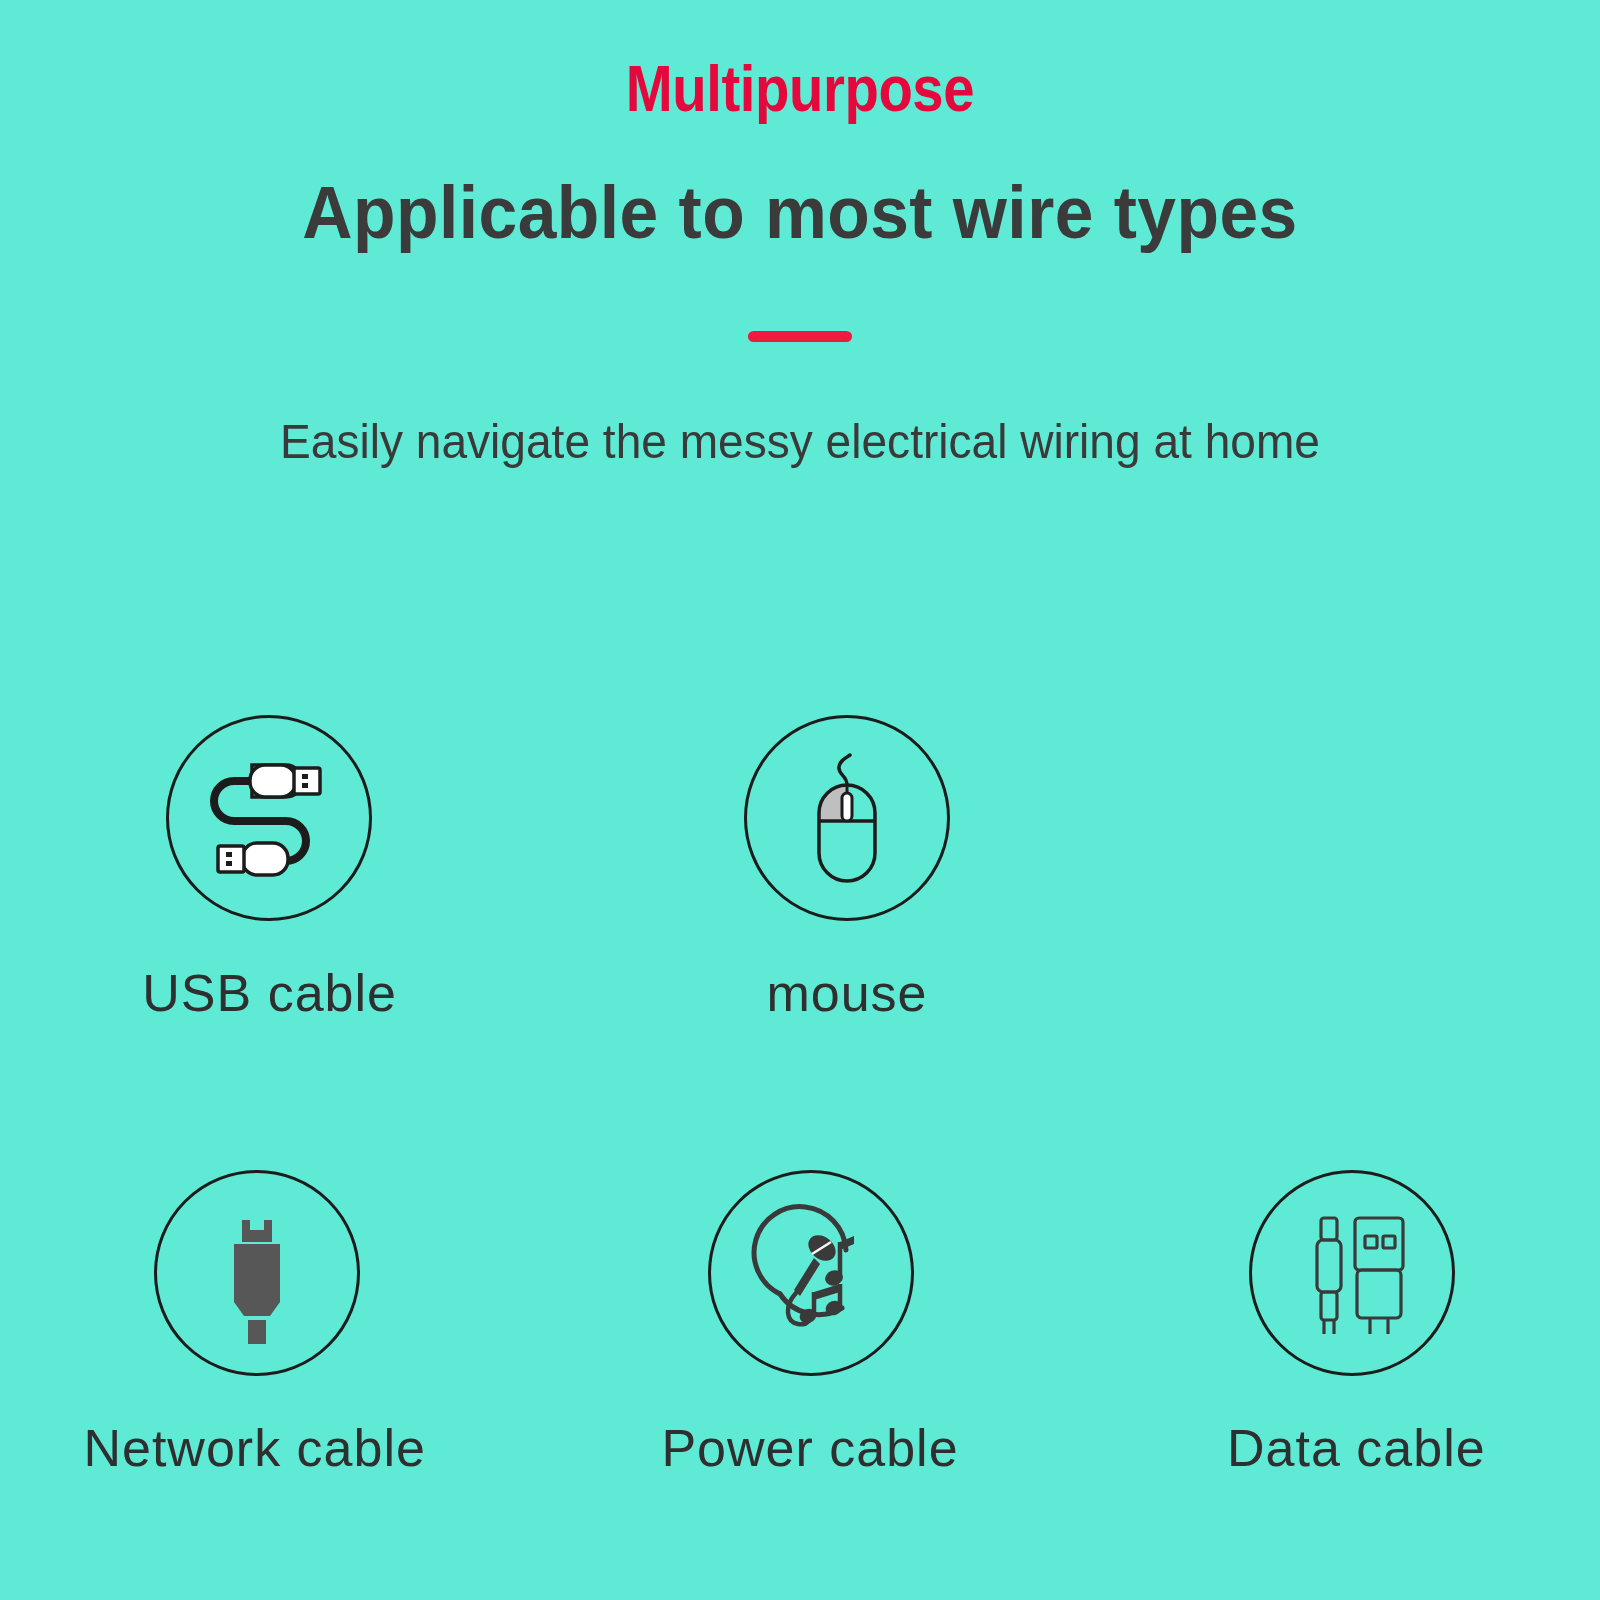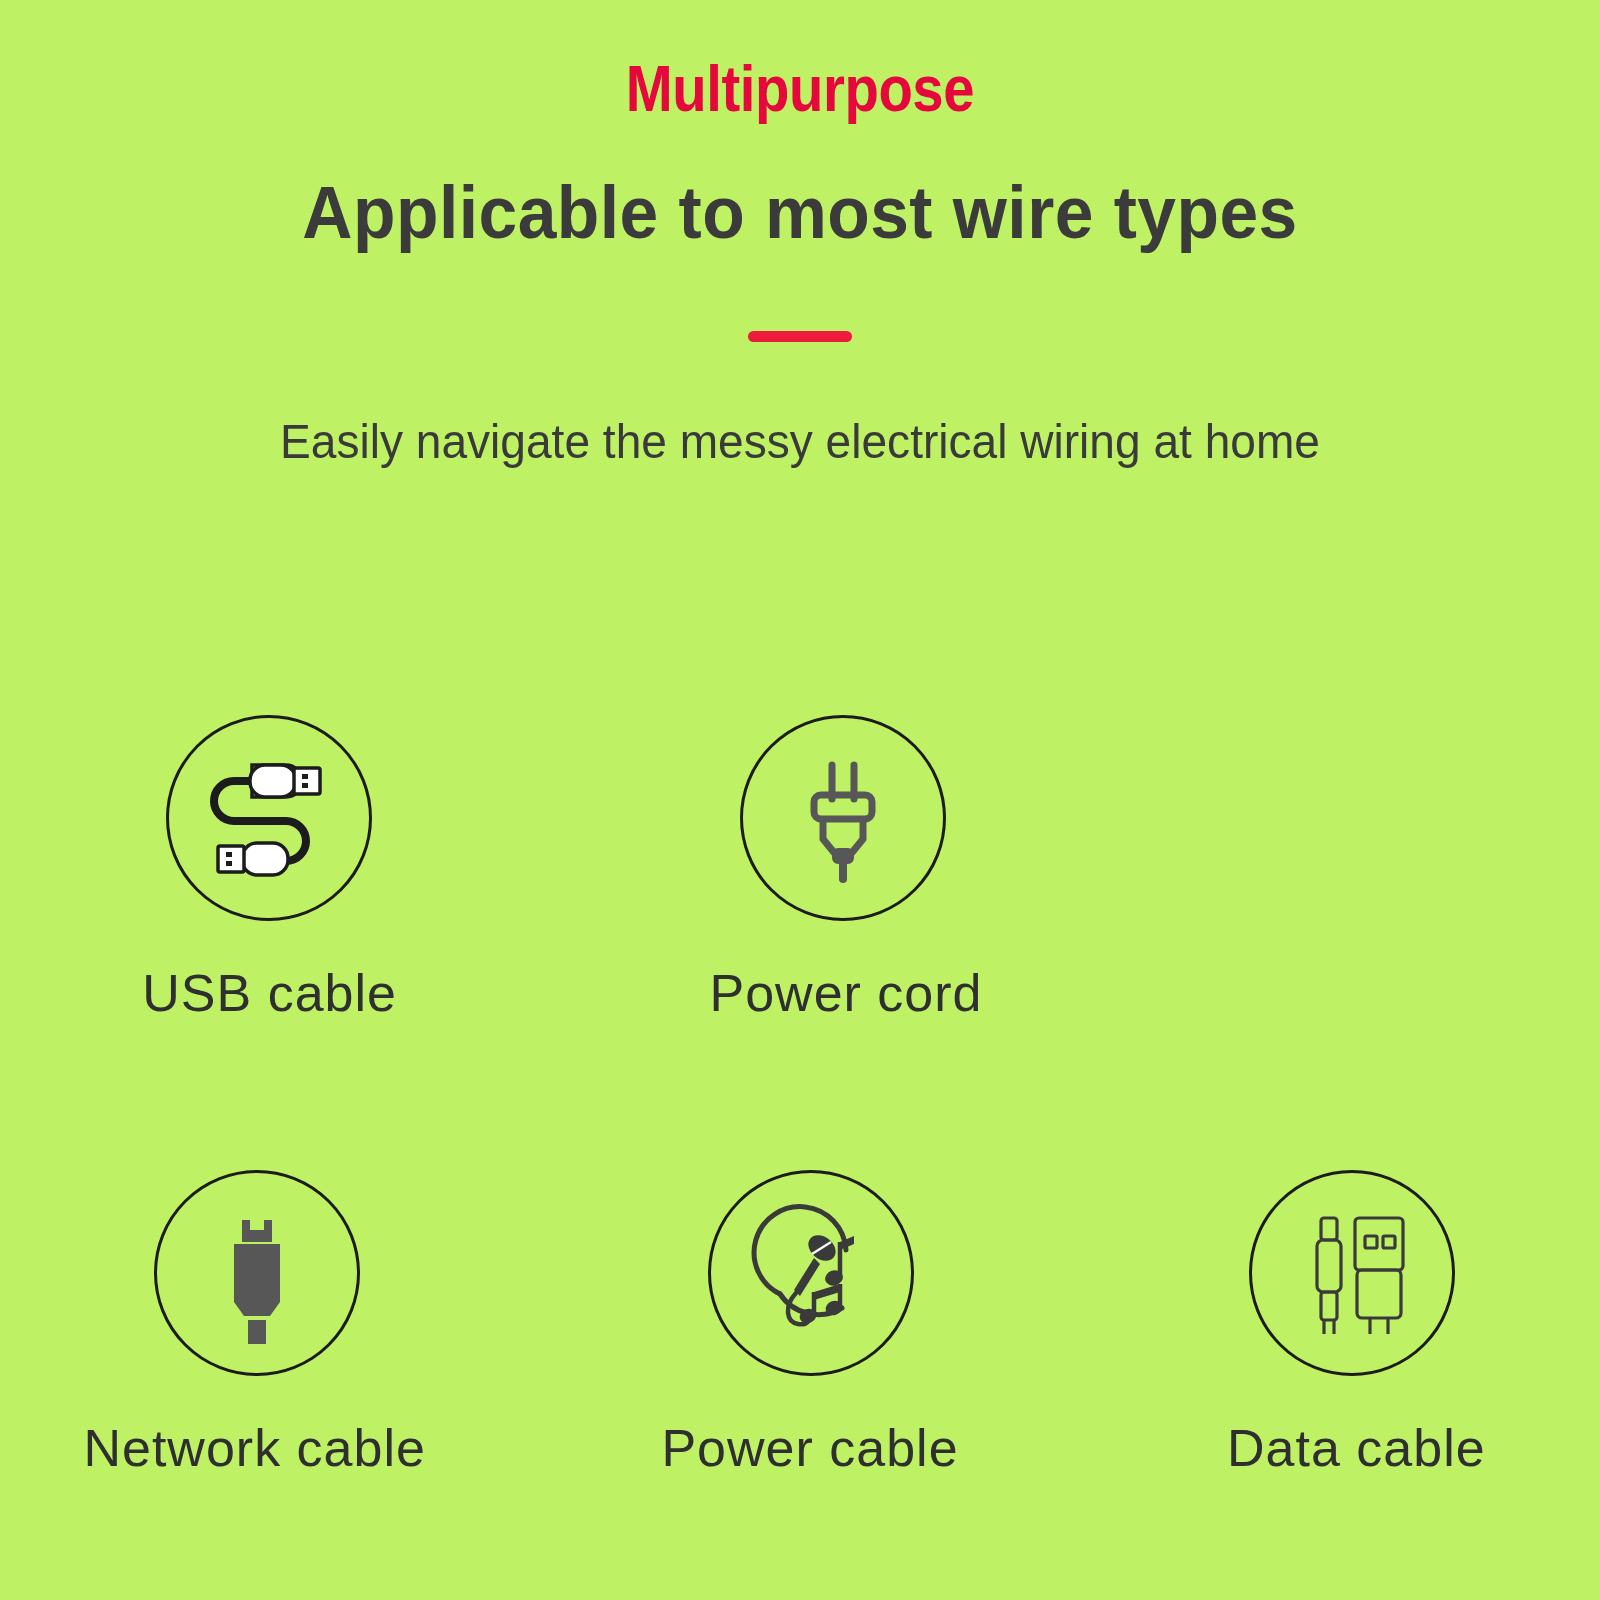--- a/index.html
+++ b/index.html
@@ -12,21 +12,21 @@
     background: #f5f5f5;
     font-family: "Liberation Sans", sans-serif;
     overflow: hidden;
     position: relative;
   }
 
   .page {
     position: relative;
     width: 1600px;
     height: 1600px;
-    background: #bef264;
+    background: #5eead4;
   }
 
   
   .header {
     position: absolute;
     top: 0;
     left: 0;
     width: 1600px;
     text-align: center;
   }
@@ -167,39 +167,39 @@
 
           <rect x="48" y="100" width="46" height="32" rx="15" fill="#ffffff" stroke="#1c1c1c" stroke-width="3.5"></rect>
           <rect x="24" y="103" width="26" height="26" rx="2" fill="#ffffff" stroke="#1c1c1c" stroke-width="3.5"></rect>
           <rect x="32" y="109" width="6" height="5" fill="#1c1c1c"></rect>
           <rect x="32" y="118" width="6" height="5" fill="#1c1c1c"></rect>
         </svg>
       </div>
       <div class="cap">USB cable</div>
     </div>
 
-
-    <div class="cell cell-power">
-      <div class="circle">
-        <svg width="150" height="150" viewBox="0 0 150 150">
-
-          <line x1="64" y1="22" x2="64" y2="56" stroke="#575757" stroke-width="7" stroke-linecap="round"></line>
-          <line x1="86" y1="22" x2="86" y2="56" stroke="#575757" stroke-width="7" stroke-linecap="round"></line>
-
-          <rect x="46" y="52" width="58" height="24" rx="7" fill="none" stroke="#575757" stroke-width="7"></rect>
-
-          <path d="M55 76 L55 96 L68 112 L82 112 L95 96 L95 76" fill="none" stroke="#575757" stroke-width="7" stroke-linejoin="round"></path>
-
-          <rect x="67" y="108" width="16" height="10" rx="3" fill="none" stroke="#575757" stroke-width="6"></rect>
-
-          <line x1="75" y1="116" x2="75" y2="136" stroke="#575757" stroke-width="8" stroke-linecap="round"></line>
-        </svg>
-      </div>
-      <div class="cap">Power cord</div>
-    </div>
+    <div class="cell cell-mouse">
+      <div class="circle">
+        <svg width="150" height="150" viewBox="0 0 150 150">
+
+          <path d="M75 42 C75 32 66 32 67 24 C68 17 74 15 78 12" fill="none" stroke="#1c1c1c" stroke-width="3.5" stroke-linecap="round"></path>
+
+          <path d="M75 42 C59 42 47 55 47 72 V78 H75 Z" fill="#bfbfbf" stroke="none"></path>
+
+          <rect x="47" y="42" width="56" height="96" rx="28" fill="none" stroke="#1c1c1c" stroke-width="3.5"></rect>
+
+          <line x1="47" y1="78" x2="103" y2="78" stroke="#1c1c1c" stroke-width="3.5"></line>
+
+          <rect x="70" y="50" width="10" height="28" rx="5" fill="#ffffff" stroke="#1c1c1c" stroke-width="3"></rect>
+          <line x1="75" y1="42" x2="75" y2="50" stroke="#1c1c1c" stroke-width="3"></line>
+        </svg>
+      </div>
+      <div class="cap">mouse</div>
+    </div>
+
   </div>
 
   <div class="row row-2">
 
     <div class="cell cell-net">
       <div class="circle">
         <svg width="150" height="150" viewBox="0 0 150 150">
 
           <path d="M60 22 H68 V32 H82 V22 H90 V44 H60 Z" fill="#575757"></path>
 

